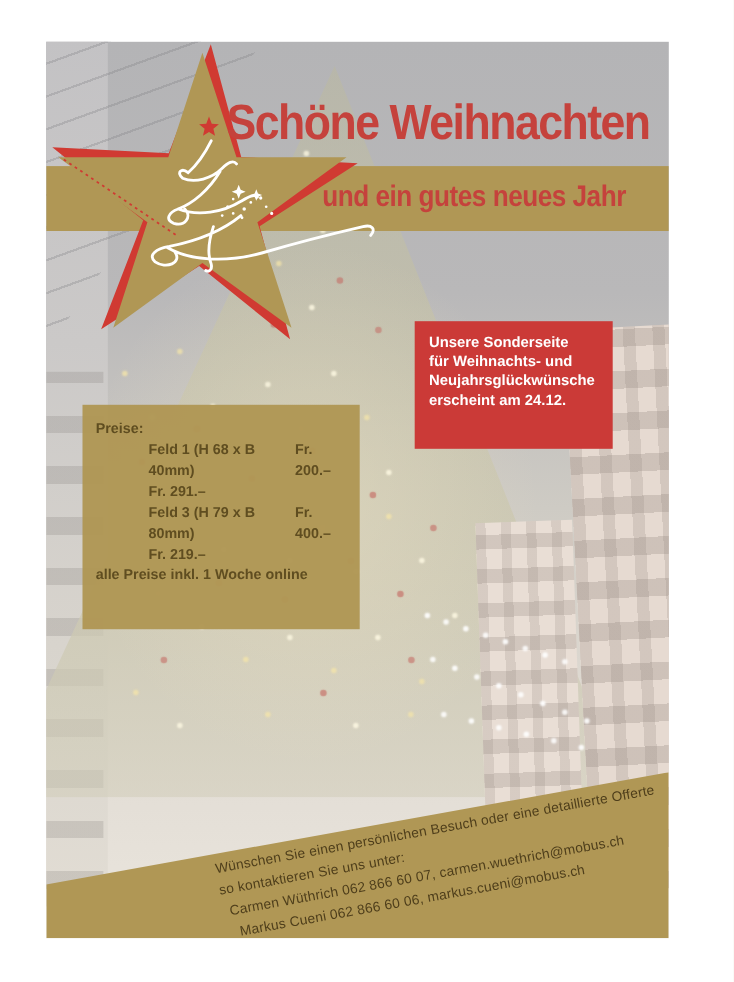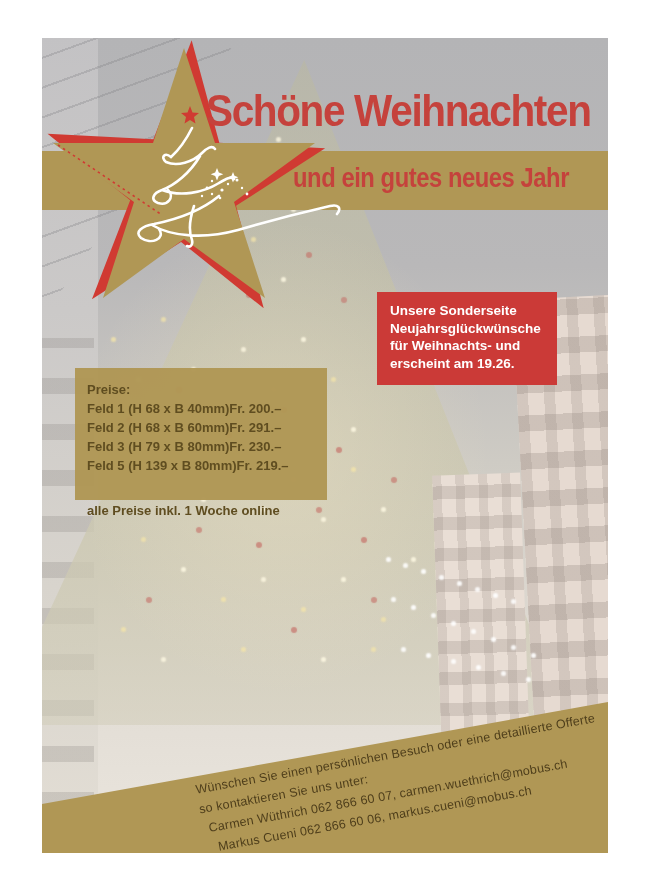--- a/index.html
+++ b/index.html
@@ -83,30 +83,30 @@
     clip-path:polygon(0 766px,566px 664px,566px 815px,0 815px);}
   .contact{position:absolute;left:152px;top:742px;transform:rotate(-10.2deg);transform-origin:0 0;
     color:#4e3e1b;font-size:12.5px;line-height:20px;white-space:nowrap;letter-spacing:.2px;}
   .contact div:nth-child(3){padding-left:6px;}
   .contact div:nth-child(4){padding-left:12px;}
   
   .title{position:absolute;left:206px;top:88px;margin:0;font-size:45px;font-weight:bold;
     color:#c5423c;letter-spacing:-1.5px;transform:scaleX(.90);transform-origin:0 0;white-space:nowrap;line-height:1;}
   .subtitle{position:absolute;left:293px;top:165px;font-size:27px;font-weight:bold;
     color:#c5423c;letter-spacing:-.5px;transform:scaleX(.88);transform-origin:0 0;white-space:nowrap;line-height:1;}
-  .notice{position:absolute;left:377px;top:292px;width:180px;height:93px;background:#cb3a37;
+  .notice{position:absolute;left:377px;top:292px;width:180px;height:116px;background:#cb3a37;
     box-sizing:border-box;padding:10px 0 0 13px;color:#ffffff;font-weight:bold;
     font-size:13.5px;line-height:17.5px;}
   .notice div{white-space:nowrap;}
-  .prices{position:absolute;left:75px;top:368px;width:252px;height:132px;
+  .prices{position:absolute;left:75px;top:368px;width:252px;height:204px;
     background:rgba(176,151,85,.97);box-sizing:border-box;padding:12px 10px 0 12px;
     color:#5f4d20;font-weight:bold;font-size:13px;}
   .price-heading{line-height:19px;}
-  .price-row{display:flex;justify-content:flex-start;line-height:19px;}
-  .price-footer{margin-top:27px;line-height:18px;white-space:nowrap;}
+  .price-row{display:flex;justify-content:flex-start;line-height:19px;margin-left:48px;}
+  .price-footer{margin-top:0;line-height:18px;white-space:nowrap;}
 </style>
 </head>
 <body>
 
 <div class="page">
 
   <div class="photo">
     <div class="bldg-left"></div>
     <div class="bldg-left-windows"></div>
     <div class="roof-lines"></div>
@@ -171,39 +171,37 @@
       <div>Carmen Wüthrich 062 866 60 07, carmen.wuethrich@mobus.ch</div>
       <div>Markus Cueni 062 866 60 06, markus.cueni@mobus.ch</div>
     </div>
   </div>
 
   <h1 class="title">Schöne Weihnachten</h1>
   <div class="subtitle">und ein gutes neues Jahr</div>
 
   <div class="notice">
     <div>Unsere Sonderseite</div>
+    <div>für Weihnachts- und</div>
     <div>Neujahrsglückwünsche</div>
-    <div>für Weihnachts- und</div>
-    <div>erscheint am 19.26.</div>
+    <div>erscheint am 24.12.</div>
   </div>
 
   <div class="prices">
     <div class="price-heading">Preise:</div>
     <div class="price-row">
       <span>Feld 1 (H 68 x B 40mm)</span>
       <span>Fr. 200.–</span>
     </div>
     <div class="price-row">
-      <span>Feld 2 (H 68 x B 60mm)</span>
       <span>Fr. 291.–</span>
     </div>
     <div class="price-row">
       <span>Feld 3 (H 79 x B 80mm)</span>
-      <span>Fr. 230.–</span>
-    </div>
-    <div class="price-row">
-      <span>Feld 5 (H 139 x B 80mm)</span>
+      <span>Fr. 400.–</span>
+    </div>
+    <div class="price-row">
       <span>Fr. 219.–</span>
     </div>
     <div class="price-footer">alle Preise inkl. 1 Woche online</div>
   </div>
 
 </div>
 
 </body></html>

